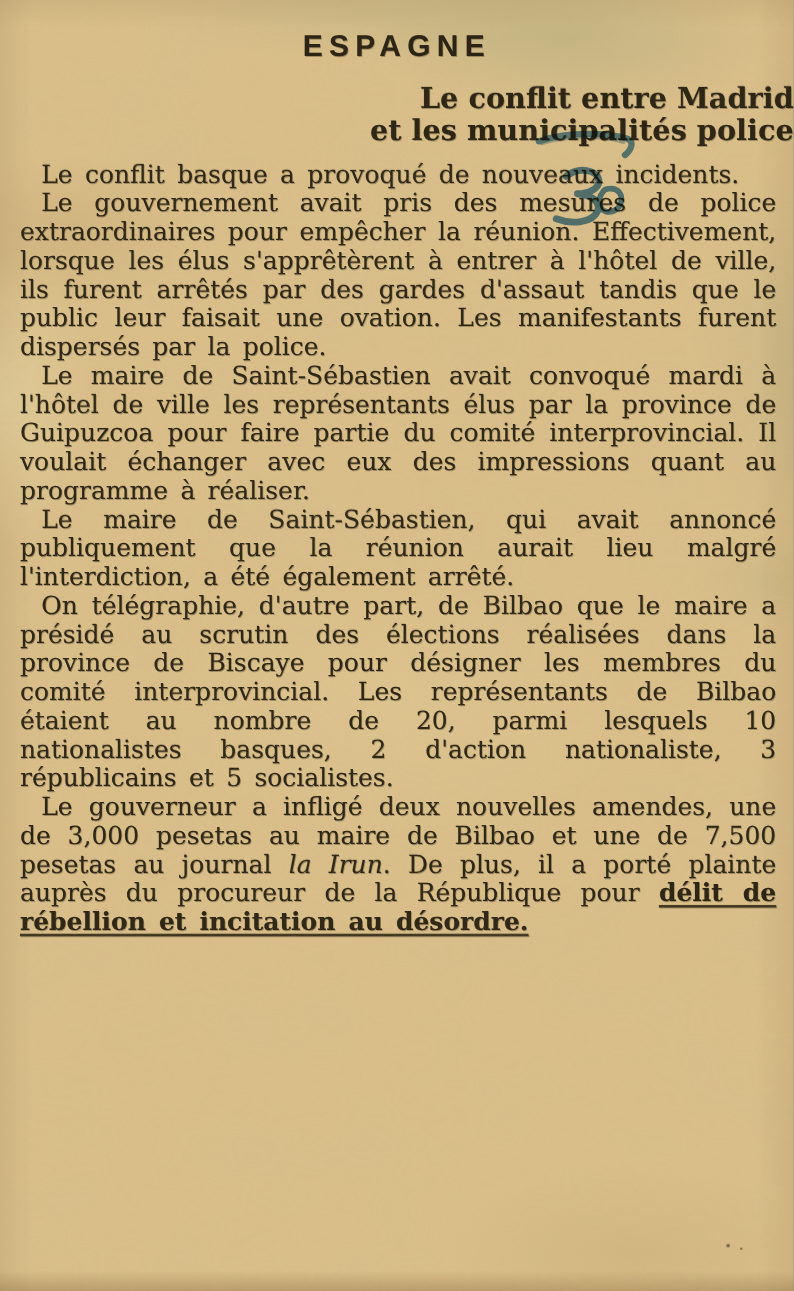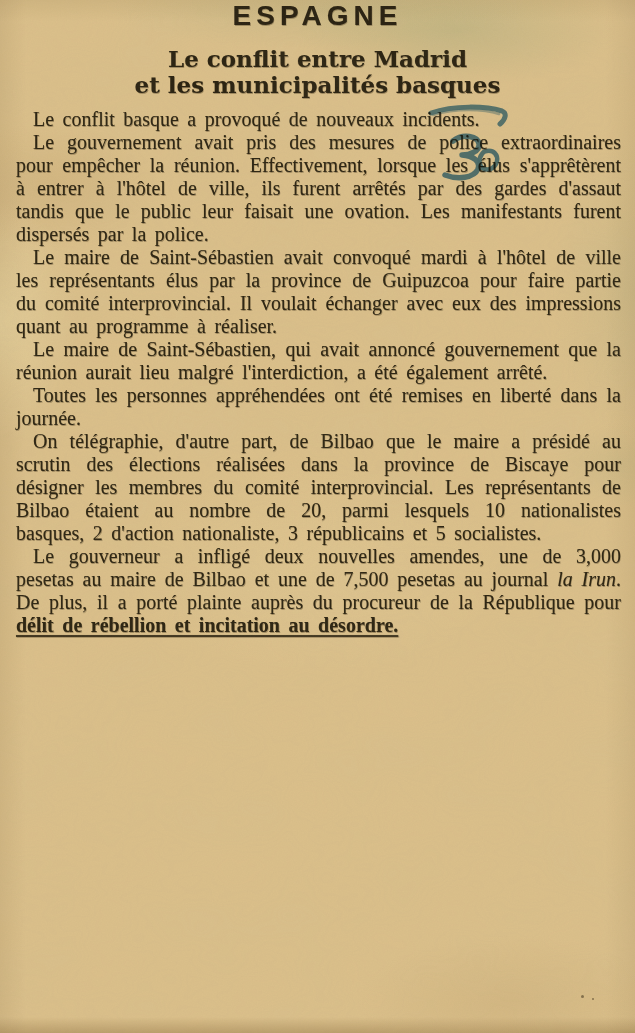--- a/index.html
+++ b/index.html
@@ -24,46 +24,46 @@
       linear-gradient(to left,   rgba(148,122,78,0.15), transparent 30px),
       linear-gradient(to right,  rgba(148,122,78,0.16), transparent 26px),
       #dcc08b;
   }
   .grain { position: absolute; inset: 0; pointer-events: none; }
   .inked {
     text-shadow: 0.6px 0.8px 0px rgba(66,50,26,0.38), -0.3px -0.2px 0px rgba(66,50,26,0.18);
   }
   .section-title {
     margin: 0;
-    padding-top: 0;
+    padding-top: 24px;
     text-align: center;
     font-family: "Liberation Sans", sans-serif;
     font-weight: bold;
-    font-size: 28px;
+    font-size: 24px;
     letter-spacing: 5px;
     color: #251d0e;
   }
   .headline {
     margin: 14px 0 0 0;
-    text-align: center;
+    text-align: right;
     font-weight: bold;
     font-size: 23px;
     line-height: 26px;
     color: #271f0f;
   }
   .article {
     margin: 10px 14px 0 16px;
     font-size: 20px;
     line-height: 23px;
     text-align: justify;
     word-spacing: 3.5px;
     hyphens: auto;
     -webkit-hyphens: auto;
   }
-  .article p { margin: 0; text-indent: 17px; font-family: Liberation Serif, serif; }
+  .article p { margin: 0; text-indent: 17px; }
   .emphasis-underline {
     font-weight: bold;
     text-decoration: underline;
     text-decoration-thickness: 2px;
     text-underline-offset: 3px;
     text-decoration-color: rgba(45,35,18,0.85);
   }
   .annotation-30 {
     position: absolute;
     left: 426px;
@@ -80,29 +80,28 @@
 </style>
 </head>
 <body>
 
 <div class="scan">
 
   <h1 class="section-title inked">ESPAGNE</h1>
 
   <h2 class="headline inked">
     <span>Le conflit entre Madrid</span><br>
-    <span>et les municipalités basques</span>
+    <span>et les municipalités police</span>
   </h2>
 
   <div class="article inked" lang="fr">
     <p>Le conflit basque a provoqué de nouveaux incidents.</p>
     <p>Le gouvernement avait pris des mesures de police extraordinaires pour empêcher la réunion. Effectivement, lorsque les élus s'apprêtèrent à entrer à l'hôtel de ville, ils furent arrêtés par des gardes d'assaut tandis que le public leur faisait une ovation. Les manifestants furent dispersés par la police.</p>
     <p>Le maire de Saint-Sébastien avait convoqué mardi à l'hôtel de ville les représentants élus par la province de Guipuzcoa pour faire partie du comité interprovincial. Il voulait échanger avec eux des impressions quant au programme à réaliser.</p>
-    <p>Le maire de Saint-Sébastien, qui avait annoncé gouvernement que la réunion aurait lieu malgré l'interdiction, a été également arrêté.</p>
-    <p>Toutes les personnes appréhendées ont été remises en liberté dans la journée.</p>
+    <p>Le maire de Saint-Sébastien, qui avait annoncé publiquement que la réunion aurait lieu malgré l'interdiction, a été également arrêté.</p>
     <p>On télégraphie, d'autre part, de Bilbao que le maire a présidé au scrutin des élections réalisées dans la province de Biscaye pour désigner les membres du comité interprovincial. Les représentants de Bilbao étaient au nombre de 20, parmi lesquels 10 nationalistes basques, 2 d'action nationaliste, 3 républicains et 5 socialistes.</p>
     <p><span>Le gouverneur a infligé deux nouvelles amendes, une de 3,000 pesetas au maire de Bilbao et une de 7,500 pesetas au journal </span><em>la Irun</em><span>. De plus, il a porté plainte auprès du procureur de la République pour </span><span class="emphasis-underline">délit de rébellion et incitation au désordre.</span></p>
   </div>
 
   <svg class="annotation-30" viewBox="0 0 104 112" role="img" aria-label="30">
     <g fill="none" stroke="#2e72ad" stroke-linecap="round" stroke-linejoin="round">
       <path d="M5,17 C28,9 60,10 76,15 C81,17 80,23 74,28" stroke-width="5" opacity="0.9"></path>
       <path d="M27,45 C37,37 52,40 53,48 C54,55 44,59 36,59 C47,60 55,65 52,73 C48,82 32,84 19,79" stroke-width="5.5" opacity="0.95"></path>
       <path d="M61,55 C68,54 72,59 71,65 C70,71 64,75 58,73 C53,71 52,63 56,58 C57,56 59,55 61,55" stroke-width="4.5" opacity="0.95"></path>
       <path d="M7,19 C30,12 58,13 73,18" stroke-width="2.5" opacity="0.45"></path>

